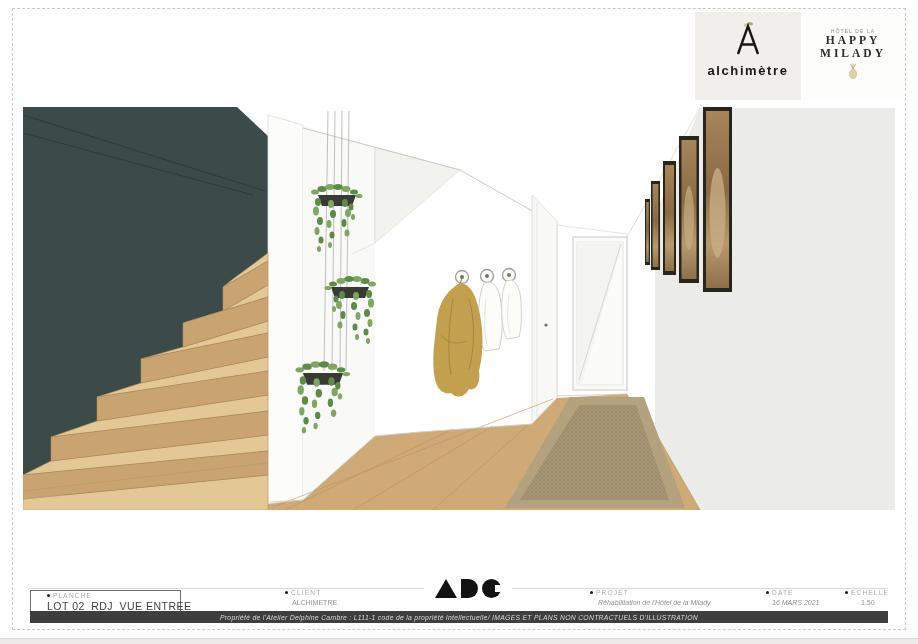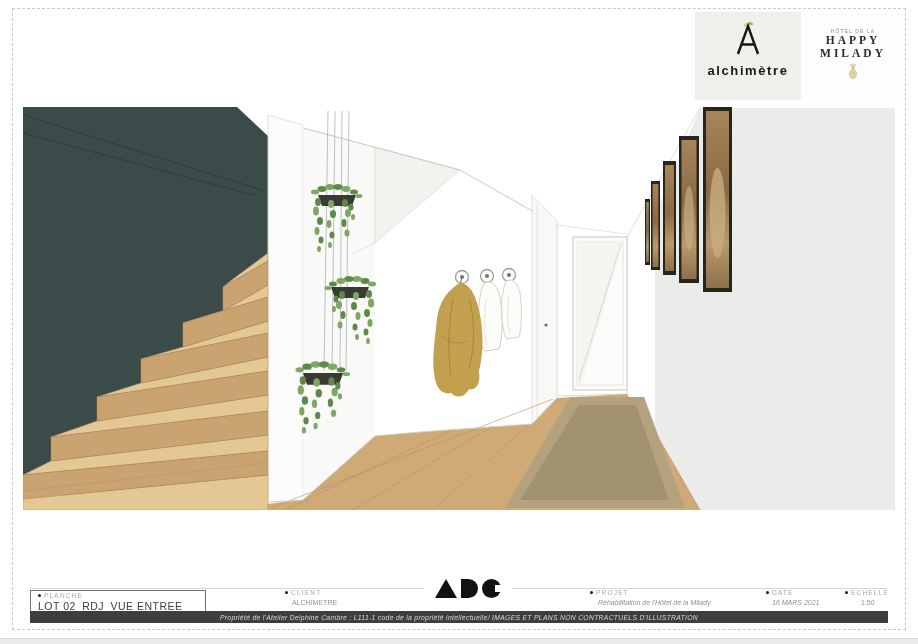--- a/index.html
+++ b/index.html
@@ -22,22 +22,22 @@
   .scene{position:absolute;left:23px;top:103px;width:872px;height:407px;background:#ffffff;}
 
   
   .divider{position:absolute;left:30px;top:588px;width:858px;height:1px;background:#d8d8d6;}
   .field{position:absolute;top:589px;}
   .field-label{font-size:6.5px;letter-spacing:1.2px;color:#a8a8a4;white-space:nowrap;}
   .dot{display:inline-block;width:3px;height:3px;background:#1c1c1c;border-radius:50%;
        margin-right:3px;vertical-align:1px;}
   .field-value{font-size:7px;color:#90908c;margin-top:3px;white-space:nowrap;}
   .italic{font-style:italic;}
-  .planche-box{position:absolute;left:30px;top:590px;width:176px;height:22px;
-       border:1px solid #6f6f6c;background:#ffffff;padding:1px 0 0 7px;box-sizing:border-box;}
+  .planche-box{position:absolute;left:30px;top:590px;width:151px;height:22px;
+       border:1px solid #6f6f6c;background:#ffffff;padding:1px 0 0 16px;box-sizing:border-box;}
   .planche-value{font-size:10.5px;letter-spacing:0.5px;color:#3d3d3b;margin-top:1px;white-space:nowrap;}
   .adc-logo{position:absolute;left:424px;top:575px;width:88px;height:26px;background:#ffffff;
        display:flex;align-items:center;justify-content:center;gap:4px;}
   .adc-a{width:0;height:0;border-left:11px solid transparent;border-right:11px solid transparent;
        border-bottom:19px solid #121212;}
   .adc-d{width:17px;height:19px;background:#121212;border-radius:0 10px 10px 0;}
   .adc-c{position:relative;width:19px;height:19px;background:#121212;border-radius:50%;}
   .adc-c::after{content:"";position:absolute;right:-2px;top:6px;width:8px;height:7px;background:#ffffff;}
   .copy-bar{position:absolute;left:30px;top:611px;width:858px;height:12px;background:#3e3e3e;
        display:flex;align-items:center;justify-content:center;}

